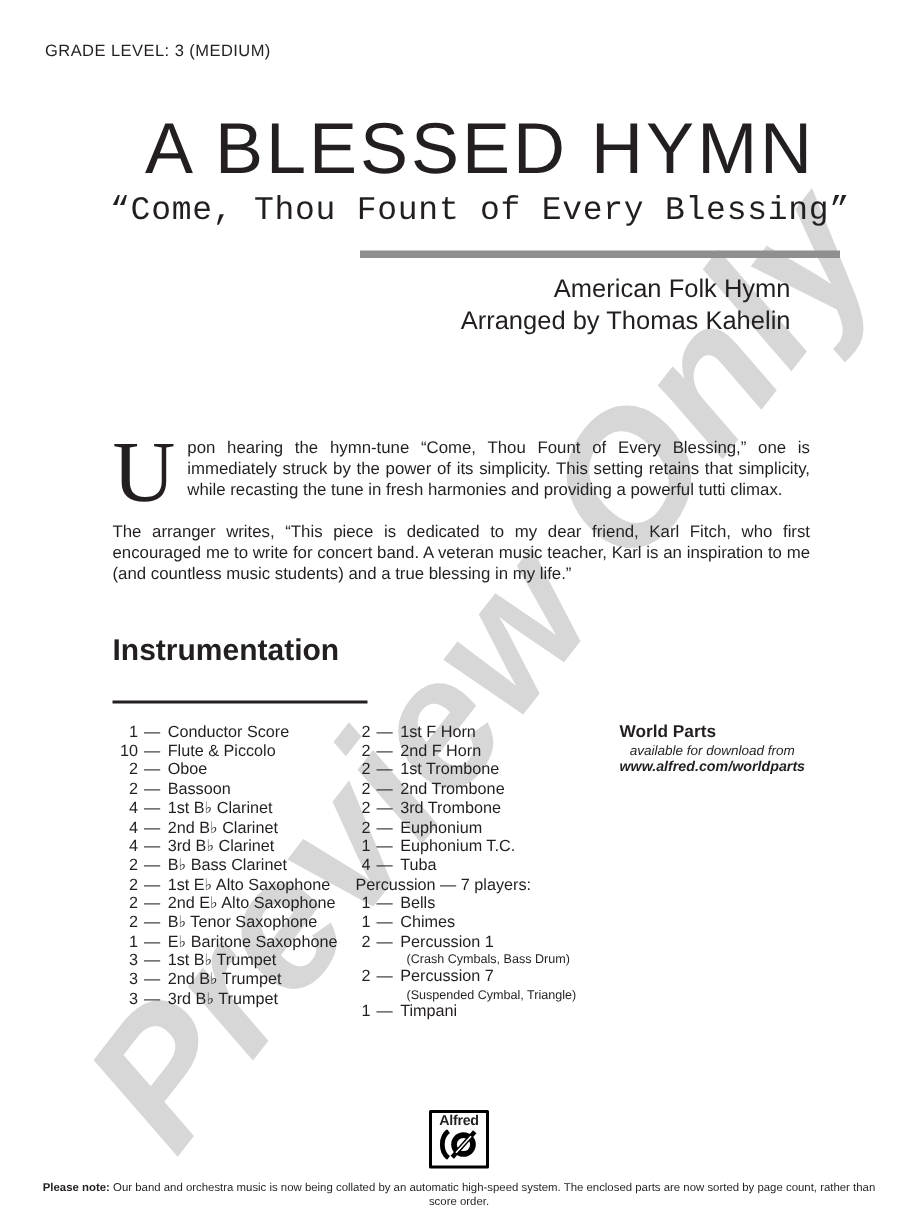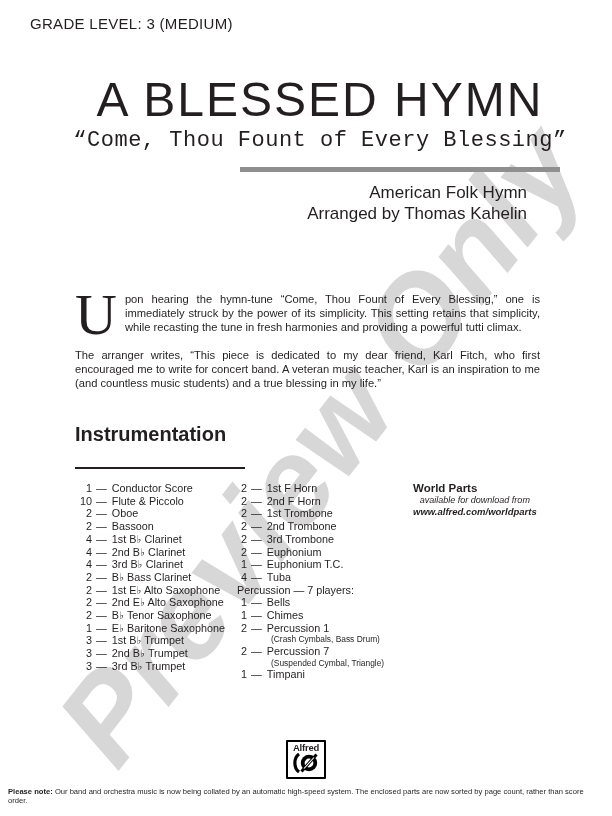--- a/index.html
+++ b/index.html
@@ -6,21 +6,21 @@
   .page{position:relative;width:612px;height:816px;background:#fff;overflow:hidden;
         font-family:"Liberation Sans","DejaVu Sans",sans-serif;color:var(--ink,#231f20);}
 
   
   .watermark{position:absolute;left:-180px;top:355px;width:1000px;height:180px;line-height:180px;
              text-align:center;font-size:122px;font-weight:bold;font-style:italic;
              color:var(--watermark-gray,#d7d7d7);transform:rotate(-52deg);white-space:nowrap;z-index:0;}
 
   .content{position:absolute;inset:0;z-index:1;}
 
-  .grade{position:absolute;left:30px;top:15px;font-size:15px;letter-spacing:.3px;}
+  .grade{position:absolute;left:30px;top:28px;font-size:11px;letter-spacing:.3px;}
 
   .title{position:absolute;left:40px;width:560px;top:72px;text-align:center;
          font-family:Liberation Sans, sans-serif;font-size:48px;letter-spacing:2px;}
   .subtitle{position:absolute;left:40px;width:560px;top:128px;text-align:center;
             font-family:Liberation Mono, monospace;font-size:22px;letter-spacing:.5px;}
 
   .credit-rule{position:absolute;left:240px;top:167px;width:320px;height:5px;background:var(--rule-gray,#8f8f8f);}
   .credits{position:absolute;right:85px;top:182px;text-align:right;font-size:17px;line-height:21px;}
 
   .para{position:absolute;left:75px;width:465px;text-align:justify;font-size:11.2px;line-height:14px;margin:0;}
@@ -43,21 +43,21 @@
   .col3{position:absolute;left:413px;top:482px;font-size:10.6px;line-height:12.3px;white-space:nowrap;}
   .wp-head{font-size:11.5px;font-weight:bold;line-height:13px;}
   .wp-avail{font-style:italic;font-size:9px;line-height:11px;text-align:center;}
   .wp-url{font-style:italic;font-weight:bold;font-size:9.5px;line-height:12px;}
   .wp-items{margin-top:4px;}
 
   .logo{position:absolute;left:286px;top:740px;width:36px;height:34px;border:2.5px solid #000;
         border-radius:1px;text-align:center;padding-top:1px;background:#fff;}
   .logo-word{font-size:9.5px;font-weight:bold;line-height:10px;letter-spacing:-.2px;}
 
-  .footnote{position:absolute;left:8px;right:20px;top:787px;text-align:left;font-size:7.6px;margin:0;}
+  .footnote{position:absolute;left:20px;right:20px;top:787px;text-align:center;font-size:7.6px;margin:0;}
 </style>
 </head>
 <body>
 
 <div class="page">
 
   <div class="watermark">Preview Only</div>
 
   <div class="content">
 

